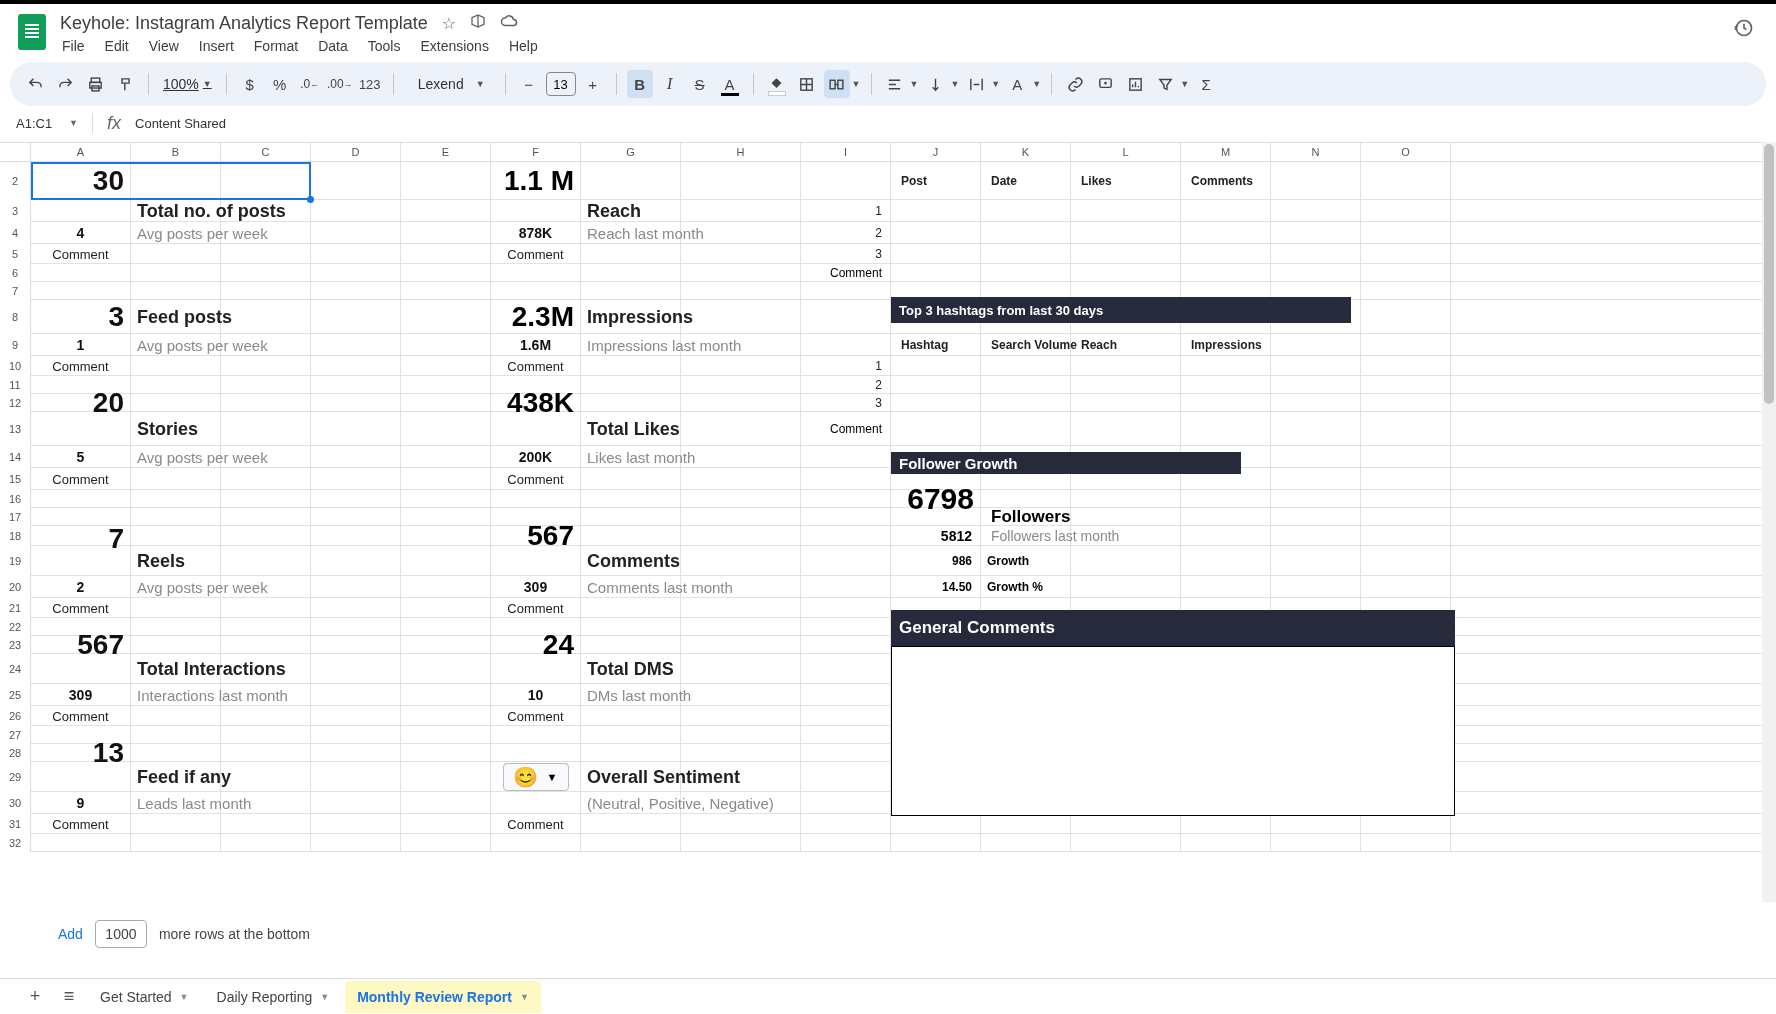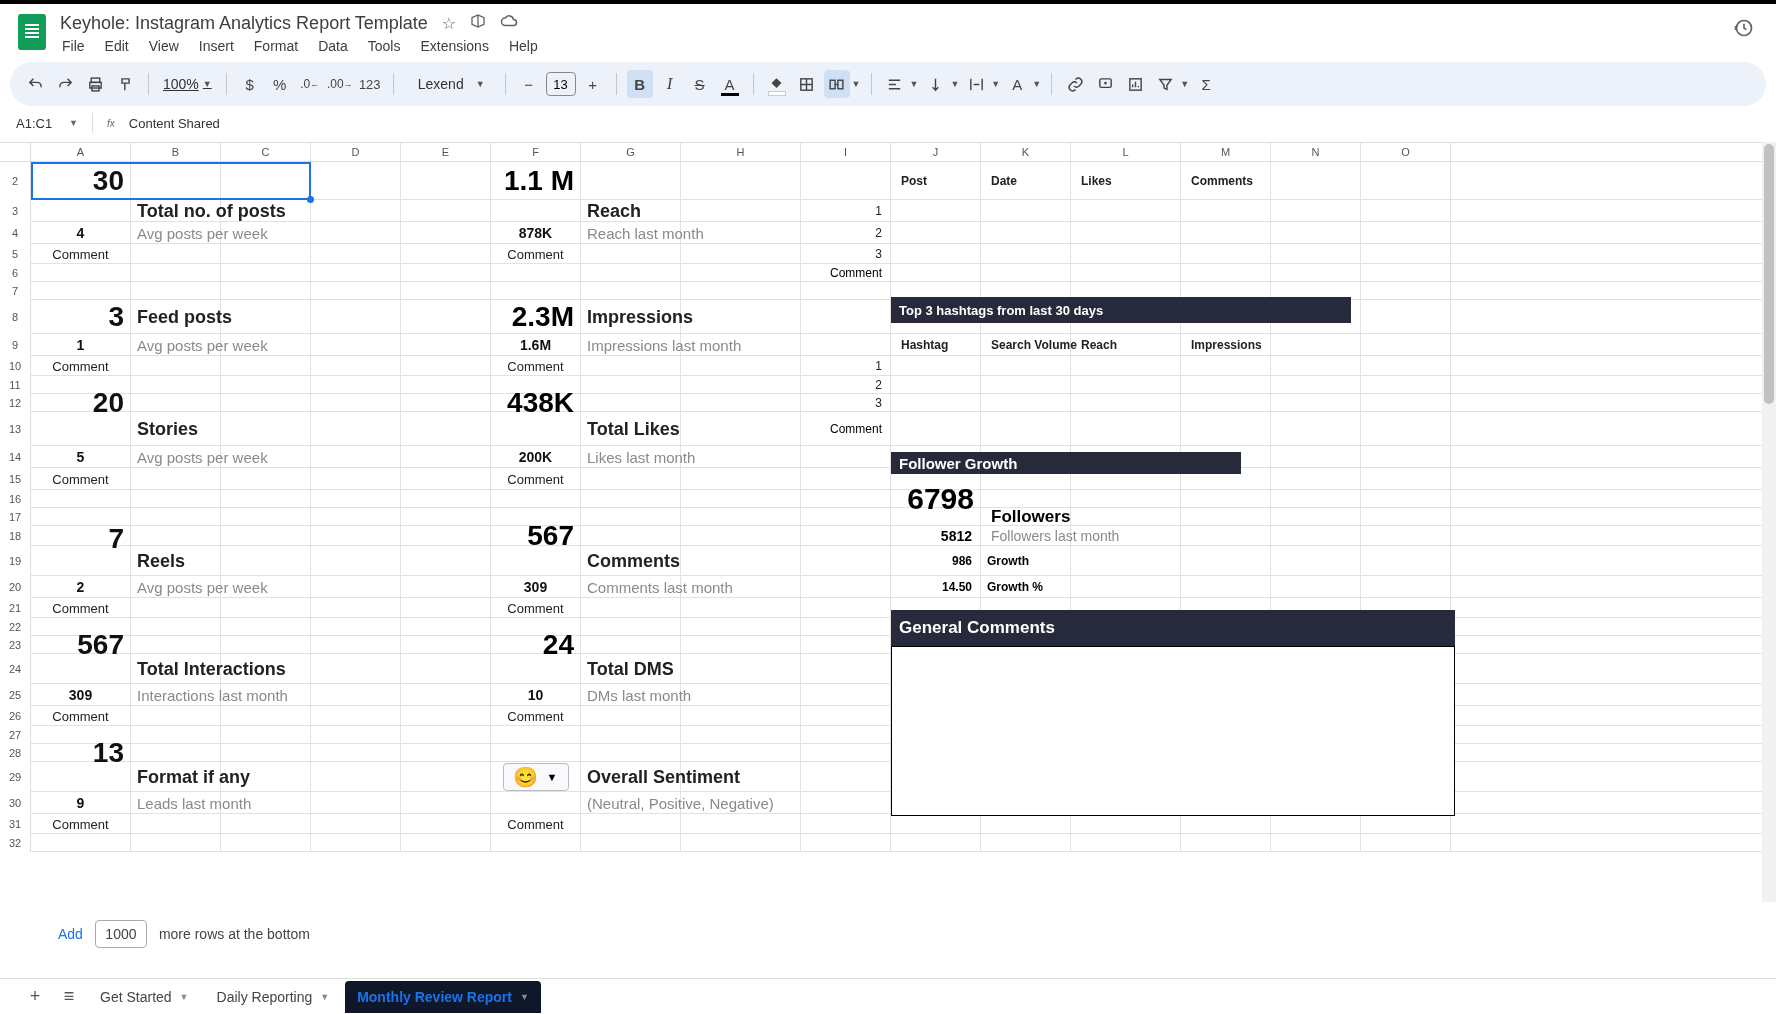--- a/index.html
+++ b/index.html
@@ -29,21 +29,21 @@
   .tbtn.under { position:relative; }
   .tbtn.under::after { content:""; position:absolute; bottom:2px; left:4px; right:4px; height:3px; background:#000; }
   .tbtn.fill { position:relative; }
   .tbtn.fill::after { content:""; position:absolute; bottom:2px; left:4px; right:4px; height:3px; background:#fff; border:1px solid #ccc; }
   .tbtn.wrap { background:#cfe0f5; }
   .dd { font-size:9px; color:#555; margin-left:-2px; }
   
   .namebox-row { height:30px; display:flex; align-items:center; padding: 4px 10px 0 10px; gap:8px; }
   .namebox { width:74px; font-size:13px; color:#333; padding-left:6px; display:flex; align-items:center; justify-content:space-between; }
   .nb-dd { font-size:9px; color:#666; padding-right:6px; }
-  .fx { font-style:italic; font-size:10px; color:#666; padding:0 6px; }
+  .fx { font-style:italic; font-size:18px; color:#666; padding:0 6px; }
   .formula-val { font-size:13px; color:#333; }
   .nsep { width:1px; height:20px; background:#ddd; }
   
   .grid-area { position:relative; margin-top:6px; height: 760px; overflow:hidden; }
   .colheads { display:flex; height:20px; font-size:11px; color:#555; border-top:1px solid #ddd; border-bottom:1px solid #ddd; }
   .rowhead-spacer { width:31px; border-right:1px solid #ddd; background:#fff; }
   .ch { border-right:1px solid #e1e1e1; display:flex; align-items:center; justify-content:center; background:#fff; }
   .rows { position:relative; }
   .row { display:flex; border-bottom:1px solid #e1e1e1; position:relative; }
   .rh { width:31px; border-right:1px solid #ddd; font-size:11px; color:#555; display:flex; align-items:center; justify-content:center; background:#fff; }
@@ -71,21 +71,21 @@
   .emoji { font-size:20px; }
   
   .addrow { display:flex; align-items:center; gap:12px; padding:18px 0 0 58px; font-size:14px; color:#444; }
   .addbtn { color:#1a73e8; font-weight:500; cursor:pointer; }
   .rowcount { width:52px; height:28px; border:1px solid #aaa; border-radius:4px; display:flex; align-items:center; justify-content:center; }
   
   .sheet-tabs { position:absolute; bottom:0; left:0; right:0; height:36px; border-top:1px solid #ddd; display:flex; align-items:center; gap:4px; padding-left:20px; font-size:14px; color:#444; background:#fff; }
   .st-btn { width:30px; height:30px; display:flex; align-items:center; justify-content:center; color:#555; font-size:18px; cursor:pointer; }
   .tab { padding:8px 12px; display:flex; align-items:center; gap:8px; cursor:pointer; }
   .tab .tdd { font-size:9px; color:#888; }
-  .tab.active { color:#1a73e8; font-weight:600; background:#0f172a; border-radius:4px 4px 0 0;justify-content:center; }
+  .tab.active { color:#1a73e8; font-weight:600; background:#fef9c3; border-radius:4px 4px 0 0;justify-content:center; }
   
   .ov { position:absolute; left:6px; white-space:nowrap; }
   .ovR { position:absolute; right:6px; white-space:nowrap; }
   .scrollbar-v { position:absolute; top:0; right:0; bottom:0; width:14px; background:#f1f1f1; }
   .scrollbar-thumb { width:10px; margin:2px; height:260px; background:#c1c1c1; border-radius:5px; }
 </style>
 </head>
 <body>
 
 <div class="topbar-black"></div>
@@ -843,21 +843,21 @@
         <div class="cell cK" style="height: 18px;"></div>
         <div class="cell cL" style="height: 18px;"></div>
         <div class="cell cM" style="height: 18px;"></div>
         <div class="cell cN" style="height: 18px;"></div>
         <div class="cell cO" style="height: 18px;"></div>
       </div>
       <div class="row" style="height: 30px;">
         <div class="rh" style="height: 30px;">29</div>
         <div class="cell cA" style="height: 30px;"></div>
         <div class="cell cB" style="height: 30px;">
-          <span class="ov label-bold">Format if any</span>
+          <span class="ov label-bold">Feed if any</span>
         </div>
         <div class="cell cC" style="height: 30px;"></div>
         <div class="cell cD" style="height: 30px;"></div>
         <div class="cell cE" style="height: 30px;"></div>
         <div class="cell cF" style="height: 30px;;justify-content:center">
           <div class="sent-box">
             <span class="emoji">😊</span>
             <span style="font-size:11px">▼</span>
           </div>
         </div>

